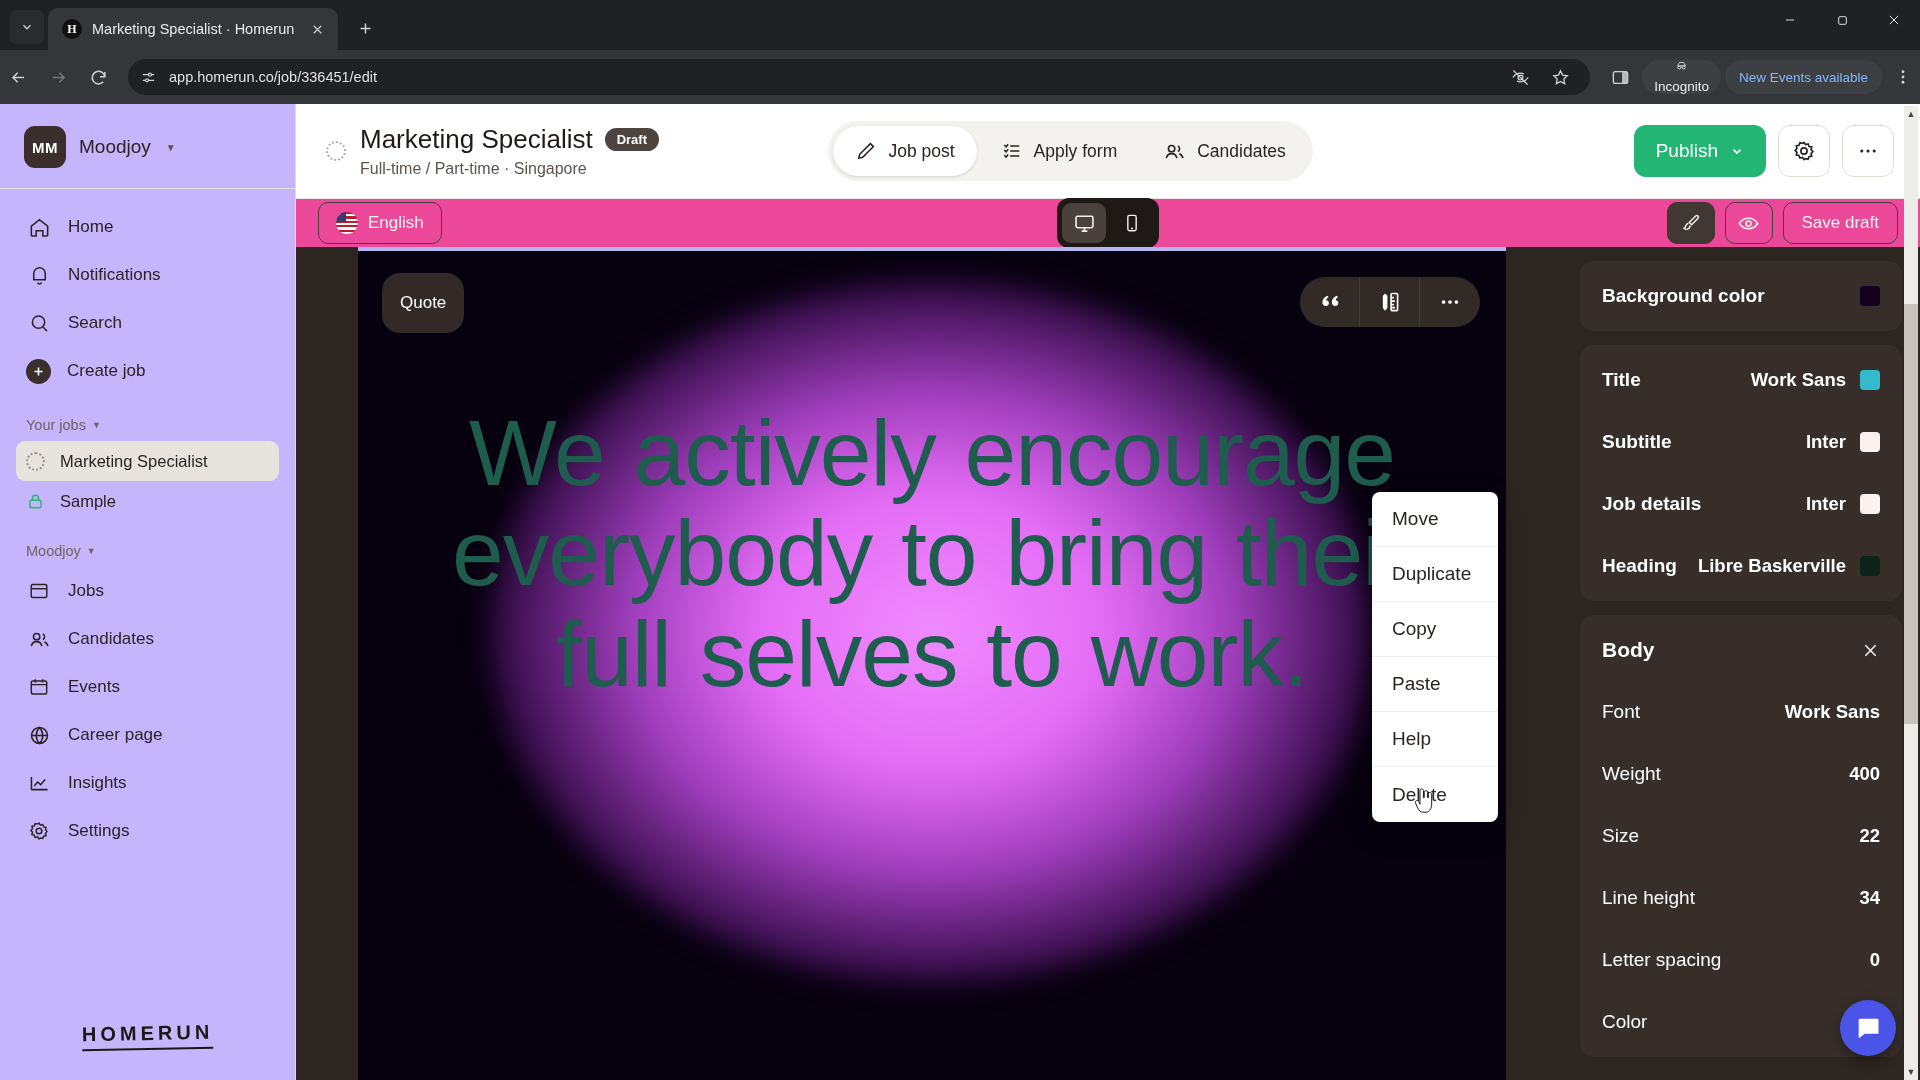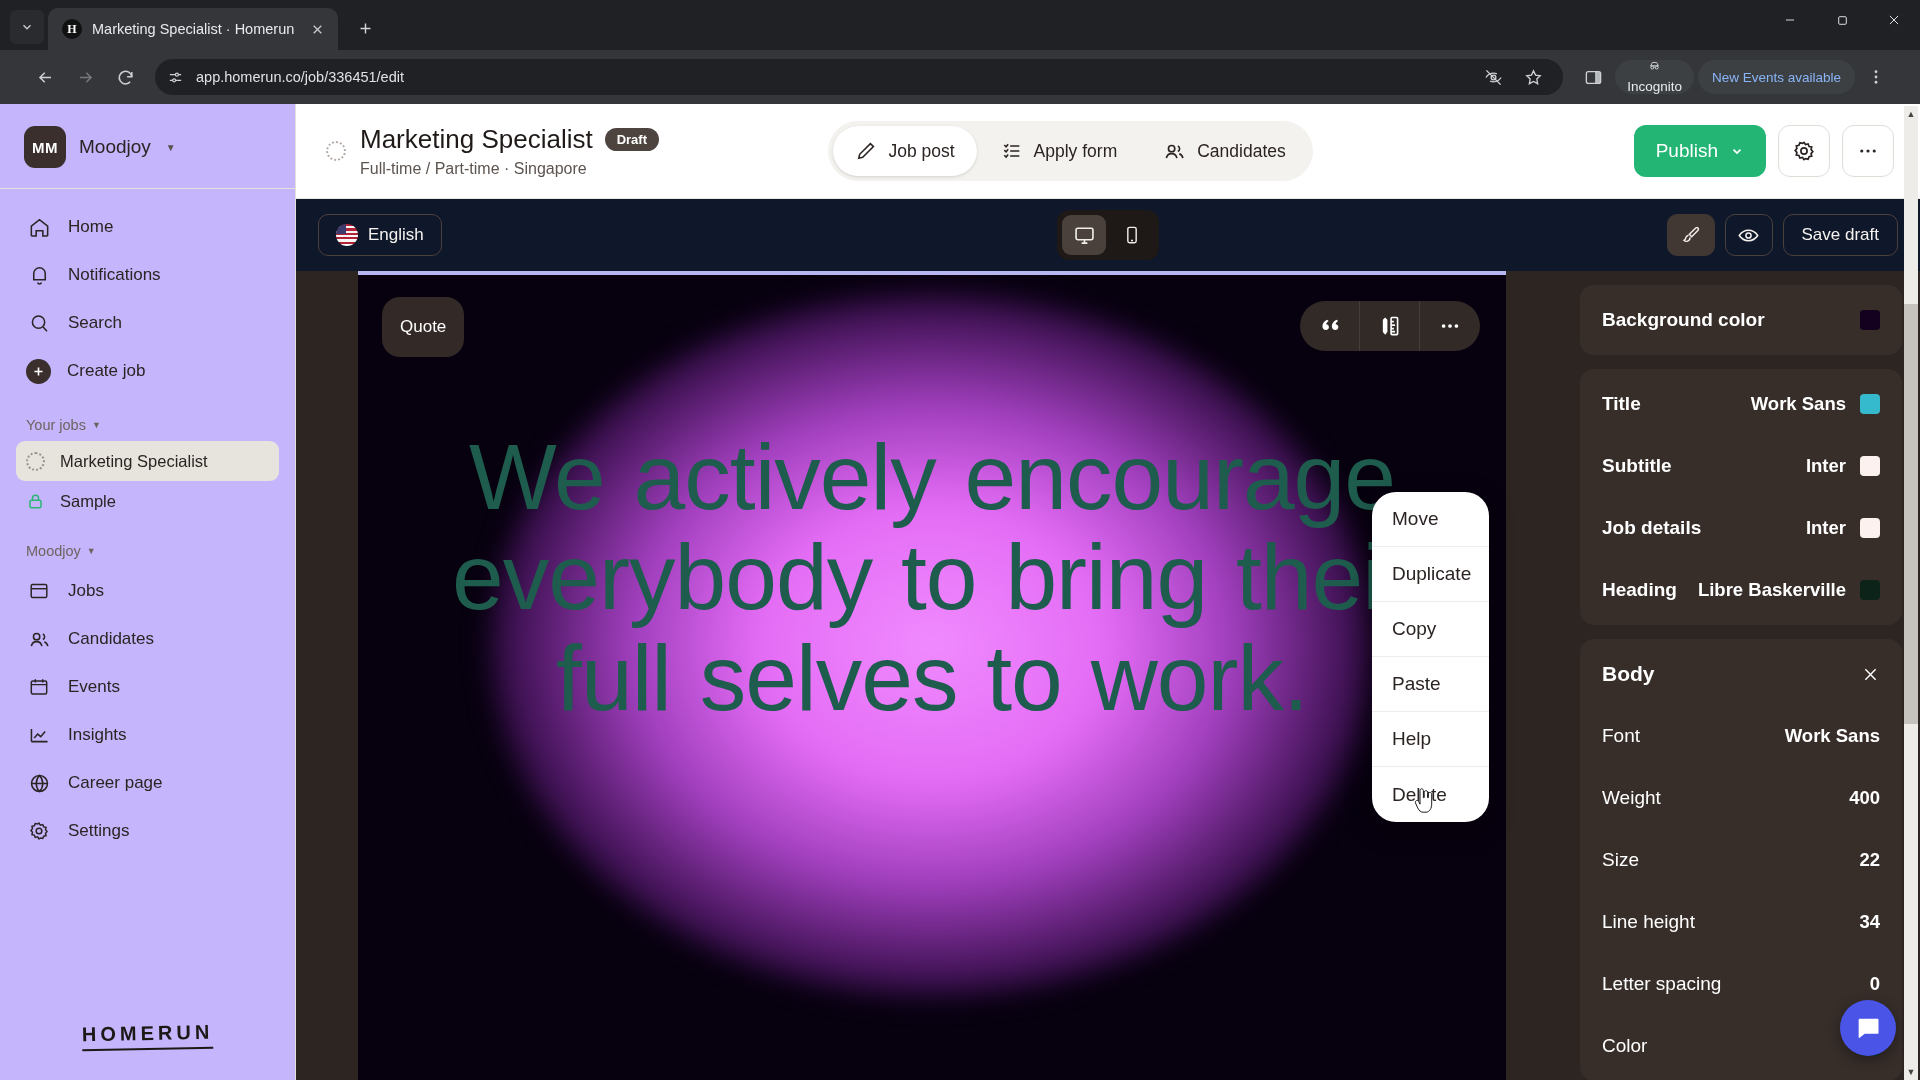--- a/index.html
+++ b/index.html
@@ -43,21 +43,21 @@
   .newtab {
     width:34px;height:34px;margin:0 0 5px 10px;border-radius:50%;
     display:flex;align-items:center;justify-content:center;color:#d3d5d8;font-size:22px;
     font-weight:300;
   }
   .winbtns { margin-left:auto; display:flex; align-items:flex-start; height:50px;}
   .winbtn { width:52px;height:40px;display:flex;align-items:center;justify-content:center;color:#e3e4e6;}
 
   .toolbar {
     height:54px; background:#35363a; display:flex; align-items:center;
-    padding:0 27px; gap:4px; flex:none;
+    padding:0 0; gap:4px; flex:none;
   }
   .nav-ico {
     width:36px;height:36px;border-radius:50%;display:flex;align-items:center;
     justify-content:center;color:#cdd0d4;flex:none;
   }
   .nav-ico.dim { color:#77797d; }
   .omnibox {
     flex:1; height:36px; background:#202124; border-radius:18px;
     display:flex;align-items:center; padding:0 12px; gap:12px; margin:0 8px;
     min-width:0;
@@ -158,21 +158,21 @@
     display:flex;align-items:center;gap:12px;height:52px;padding:0 22px;
     border-radius:12px;background:#22b573;color:#fff;font-size:19px;font-weight:500;
   }
   .sq-btn {
     width:52px;height:52px;border-radius:12px;border:1px solid #e0ddd7;background:#fff;
     display:flex;align-items:center;justify-content:center;color:#2b2422;
   }
 
   
   .editor-bar {
-    height:72px;background:#0f172a;display:flex;align-items:center;
+    height:48px;background:#ec4899;display:flex;align-items:center;
     padding:16px 22px;flex:none;position:relative;
   }
   .lang-pill {
     display:flex;align-items:center;gap:10px;height:42px;padding:0 17px;
     border:1px solid #4a403c;border-radius:10px;color:#f5f2ef;font-size:17px;
   }
   .flag {
     width:22px;height:22px;border-radius:50%;flex:none;
     background:
       linear-gradient(#fff 0 100%) ,
@@ -235,22 +235,22 @@
   }
   .bt-btn:last-child { border-right:none; }
   .quote-text {
     position:relative;z-index:4;text-align:center;color:#1e5c4d;
     font-size:93px;line-height:1.08;font-weight:400;padding:152px 30px 0 30px;
     letter-spacing:-1px; word-spacing:4px;
   }
 
   
   .ctx-menu {
-    position:absolute; z-index:30; left:1372px; top:388px; width:117px;
-    background:#fff;border-radius:24px;box-shadow:0 8px 26px rgba(0,0,0,.38);
+    position:absolute; z-index:30; left:1372px; top:388px; width:126px;
+    background:#fff;border-radius:8px;box-shadow:0 8px 26px rgba(0,0,0,.38);
     overflow:hidden;
   }
   .ctx-item {
     height:55px;display:flex;align-items:center;padding:0 20px;
     font-size:19px;color:#2b2422;border-bottom:1px solid #eeecea;
   }
   .ctx-item:last-child { border-bottom:none; }
   .cursor {
     position:absolute;left:1414px;top:684px;z-index:40;width:18px;height:24px;
     pointer-events:none;
@@ -500,34 +500,34 @@
             <svg width="22" height="22" viewBox="0 0 24 24" fill="none" stroke="currentColor" stroke-width="1.6">
                 <rect x="3.6" y="5.4" width="16.8" height="14.2" rx="1.7"></rect>
                 <path d="M3.6 9.4h16.8M8 3.6v3.4M16 3.6v3.4"></path>
               </svg>
           </span>
           <span>Events</span>
         </div>
         <div class="nav-item">
           <span class="ico">
             <svg width="23" height="23" viewBox="0 0 24 24" fill="none" stroke="currentColor" stroke-width="1.6">
+                <circle cx="12" cy="12" r="8.3"></circle>
+                <path d="M3.7 12h16.6M12 3.7c2.3 2.4 3.4 5.3 3.4 8.3S14.3 18 12 20.3C9.7 18 8.6 15 8.6 12S9.7 6.1 12 3.7z"></path>
+              </svg>
+          </span>
+          <span>Career page</span>
+        </div>
+        <div class="nav-item">
+          <span class="ico">
+            <svg width="23" height="23" viewBox="0 0 24 24" fill="none" stroke="currentColor" stroke-width="1.6">
                 <path d="M3.6 18.4V5.2M3.6 18.4h16.8"></path>
                 <path d="M6.5 14.5l3.6-4 3.2 2.7 4.6-5.4"></path>
               </svg>
           </span>
           <span>Insights</span>
-        </div>
-        <div class="nav-item">
-          <span class="ico">
-            <svg width="23" height="23" viewBox="0 0 24 24" fill="none" stroke="currentColor" stroke-width="1.6">
-                <circle cx="12" cy="12" r="8.3"></circle>
-                <path d="M3.7 12h16.6M12 3.7c2.3 2.4 3.4 5.3 3.4 8.3S14.3 18 12 20.3C9.7 18 8.6 15 8.6 12S9.7 6.1 12 3.7z"></path>
-              </svg>
-          </span>
-          <span>Career page</span>
         </div>
         <div class="nav-item">
           <span class="ico">
             <svg width="22" height="22" viewBox="0 0 24 24" fill="none" stroke="currentColor" stroke-width="1.6">
                 <circle cx="12" cy="12" r="3.1"></circle>
                 <path d="M12 3.4l1.5 2.2 2.6-.6 1 2.5 2.6.5-.6 2.6 1.7 2-1.7 2 .6 2.6-2.6.5-1 2.5-2.6-.6L12 20.6l-1.5-2.2-2.6.6-1-2.5-2.6-.5.6-2.6-1.7-2 1.7-2-.6-2.6 2.6-.5 1-2.5 2.6.6z"></path>
               </svg>
           </span>
           <span>Settings</span>
         </div>

